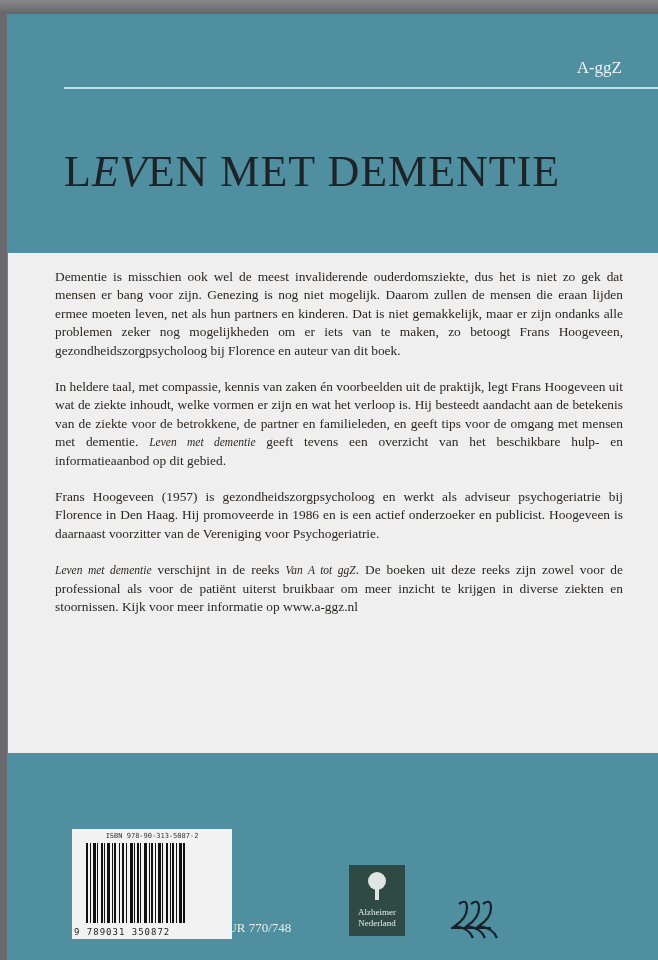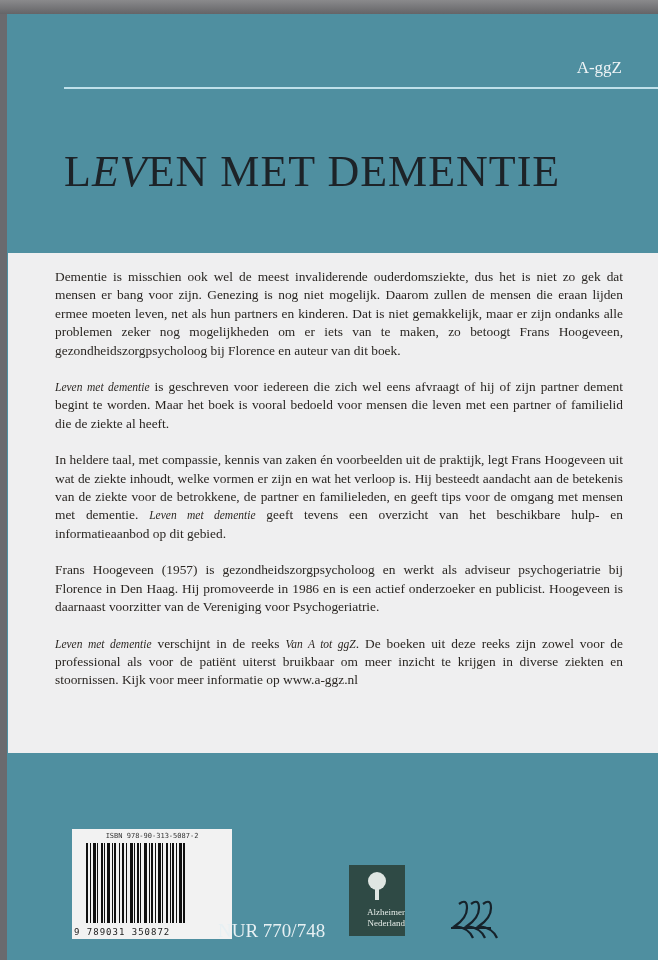--- a/index.html
+++ b/index.html
@@ -13,22 +13,22 @@
   .title .it{font-style:italic;}
   .panel{position:absolute;left:2px;top:239px;width:650px;height:500px;background:#efeff0;}
   .body{position:absolute;left:55px;top:268px;width:568px;font-family:"Liberation Serif",serif;font-size:13.4px;line-height:18.4px;color:#2a2622;text-align:justify;}
   .body p{margin:0 0 18px 0;}
   .body i{font-size:11.5px;}
   .barcode{position:absolute;left:66px;top:815px;width:132px;height:110px;background:#f2f2f2;padding-left:28px;}
   .isbn-top{position:absolute;left:0;right:0;top:3px;text-align:center;font-family:"DejaVu Sans Mono",monospace;font-size:7px;color:#333;}
   .bars{position:absolute;left:14px;top:14px;width:108px;height:80px;display:flex;}
   .bars span{display:block;height:100%;background:#111;}
   .isbn-bottom{position:absolute;left:2px;right:0;bottom:2px;font-family:"DejaVu Sans Mono",monospace;font-size:9px;color:#222;letter-spacing:1px;}
-  .nur{position:absolute;left:212px;top:906px;color:#e7f0f3;font-family:"Liberation Serif",serif;font-size:19px;}
-  .alz{position:absolute;left:343px;top:851px;width:56px;height:71px;background:#2f4a45;color:#e6ede9;font-family:"Liberation Serif",serif;font-size:9px;text-align:right;}
+  .nur{position:absolute;left:212px;top:906px;color:#e7f0f3;font-family:"Liberation Serif",serif;font-size:13px;}
+  .alz{position:absolute;left:343px;top:851px;width:56px;height:71px;background:#2f4a45;color:#e6ede9;font-family:"Liberation Serif",serif;font-size:9px;text-align:center;}
   .alz .tree{position:absolute;left:15px;top:6px;width:26px;height:30px;}
   .alz .lbl{position:absolute;left:0;right:0;top:42px;line-height:11px;}
   .bsl-logo{position:absolute;left:443px;top:882px;width:55px;height:45px;}
   .bsl-text{position:absolute;left:512px;top:878px;color:#eaf2f4;font-family:"Liberation Serif",serif;font-size:14px;line-height:15px;}
 </style>
 </head>
 <body>
 
 <div class="pages-top"></div>
 <div class="cover">
@@ -90,17 +90,16 @@
     <path d="M10 8 q8-6 8 4 q0 10-12 18 q14 2 18 12"></path>
     <path d="M22 8 q8-6 8 4 q0 10-12 18 q14 2 18 12"></path>
     <path d="M34 8 q8-6 8 4 q0 10-12 18 q14 2 18 12"></path>
     <path d="M2 32 h40"></path>
   </svg>
 </div>
 <div class="spine-edge"></div>
 
 <div class="body">
   <p>Dementie is misschien ook wel de meest invaliderende ouderdomsziekte, dus het is niet zo gek dat mensen er bang voor zijn. Genezing is nog niet mogelijk. Daarom zullen de mensen die eraan lijden ermee moeten leven, net als hun partners en kinderen. Dat is niet gemakkelijk, maar er zijn ondanks alle problemen zeker nog mogelijkheden om er iets van te maken, zo betoogt Frans Hoogeveen, gezondheidszorgpsycholoog bij Florence en auteur van dit boek.</p>
-  <p><i>Leven met dementie</i><span> is geschreven voor iedereen die zich wel eens afvraagt of hij of zijn partner dement begint te worden. Maar het boek is vooral bedoeld voor mensen die leven met een partner of familielid die de ziekte al heeft.</span></p>
   <p><span>In heldere taal, met compassie, kennis van zaken én voorbeelden uit de praktijk, legt Frans Hoogeveen uit wat de ziekte inhoudt, welke vormen er zijn en wat het verloop is. Hij besteedt aandacht aan de betekenis van de ziekte voor de betrokkene, de partner en familieleden, en geeft tips voor de omgang met mensen met dementie. </span><i>Leven met dementie</i><span> geeft tevens een overzicht van het beschikbare hulp- en informatieaanbod op dit gebied.</span></p>
   <p>Frans Hoogeveen (1957) is gezondheidszorgpsycholoog en werkt als adviseur psychogeriatrie bij Florence in Den Haag. Hij promoveerde in 1986 en is een actief onderzoeker en publicist. Hoogeveen is daarnaast voorzitter van de Vereniging voor Psychogeriatrie.</p>
   <p><i>Leven met dementie</i><span> verschijnt in de reeks </span><i>Van A tot ggZ</i><span>. De boeken uit deze reeks zijn zowel voor de professional als voor de patiënt uiterst bruikbaar om meer inzicht te krijgen in diverse ziekten en stoornissen. Kijk voor meer informatie op www.a-ggz.nl</span></p>
 </div>
 
 </body></html>

